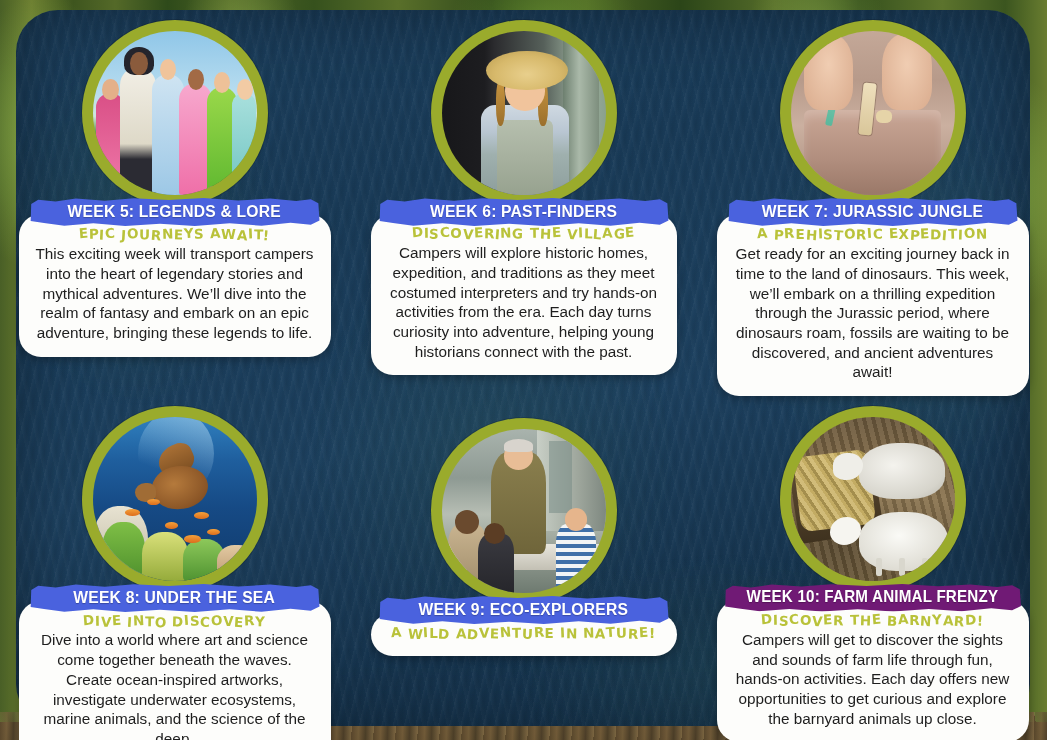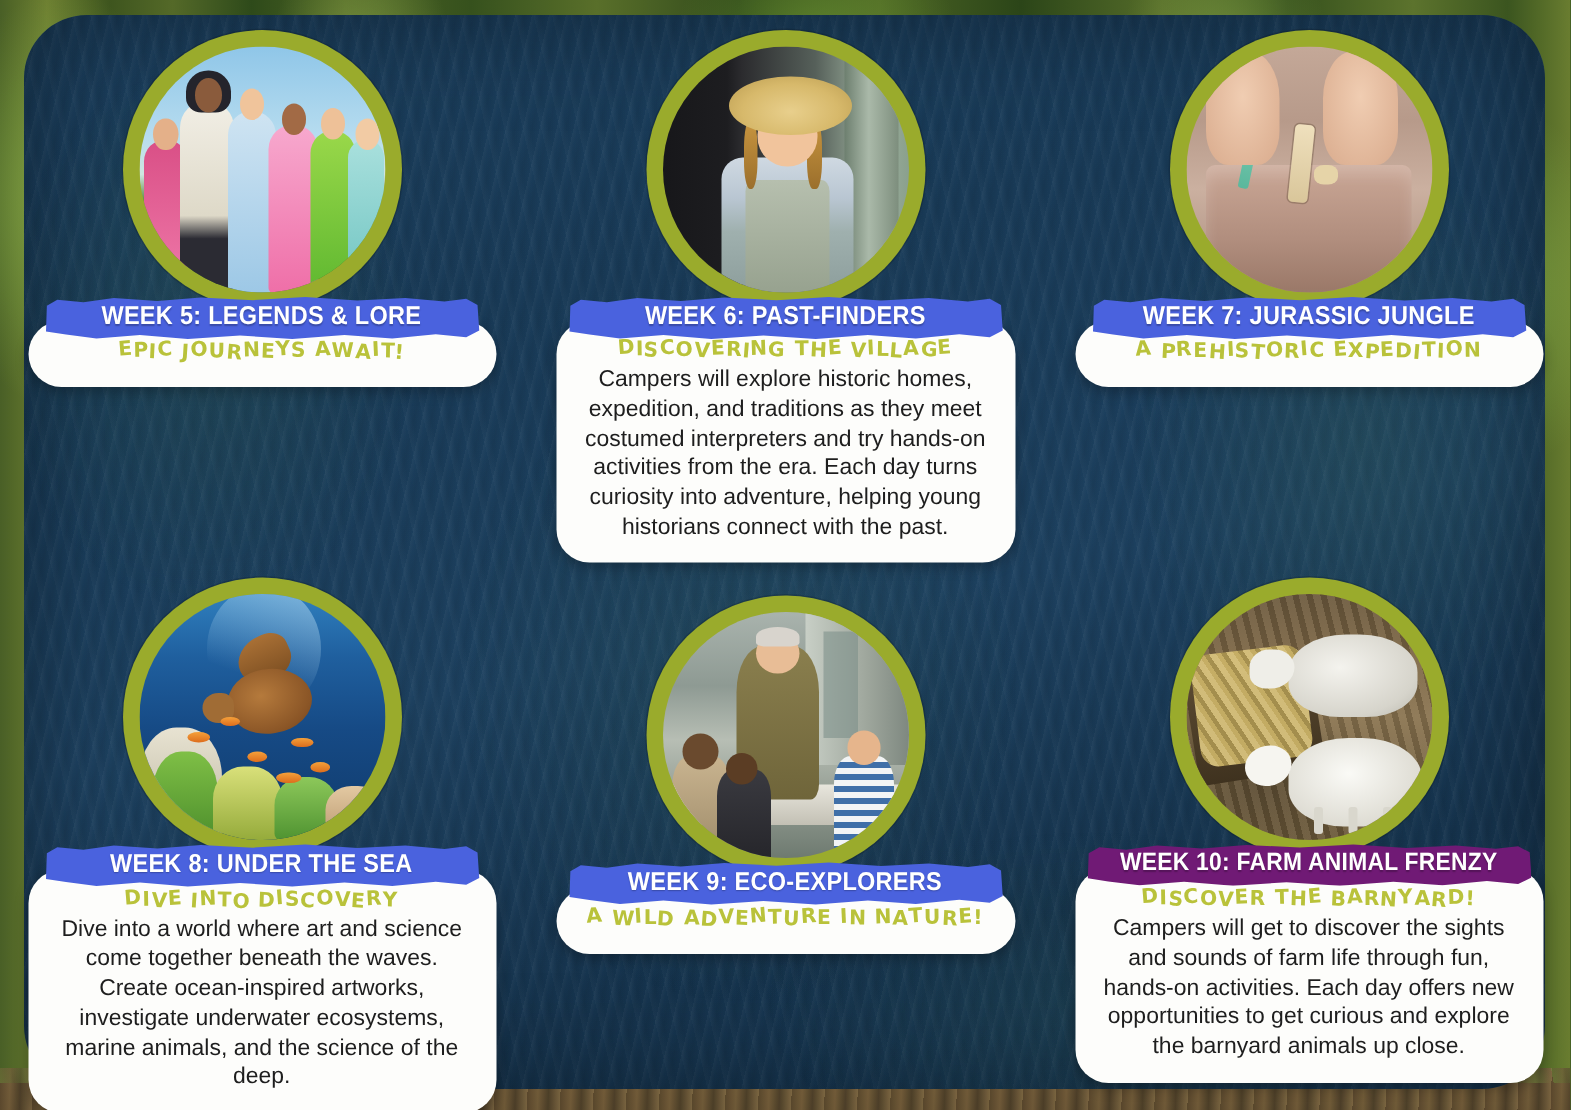--- a/index.html
+++ b/index.html
@@ -489,20 +489,21 @@
           </div>
         </div>
       </div>
       <div class="banner" style="background: rgb(74, 98, 222);">
         <span class="title-text">WEEK 5: LEGENDS &amp; LORE</span>
       </div>
       <div class="textbox" style="background: rgb(253, 253, 251);">
         <div class="subtitle" style="color: rgb(185, 194, 58);">
           <span><span style="display: inline-block; transform: rotate(-4.5deg) translateY(-1.25px);">E</span><span style="display: inline-block; transform: rotate(-0.9deg) translateY(-0.25px);">P</span><span style="display: inline-block; transform: rotate(2.7deg) translateY(0.75px);">I</span><span style="display: inline-block; transform: rotate(-3.6deg) translateY(-1px);">C</span><span style="display: inline-block; transform: rotate(0deg) translateY(0px);">&nbsp;</span><span style="display: inline-block; transform: rotate(3.6deg) translateY(1px);">J</span><span style="display: inline-block; transform: rotate(-2.7deg) translateY(-0.75px);">O</span><span style="display: inline-block; transform: rotate(0.9deg) translateY(0.25px);">U</span><span style="display: inline-block; transform: rotate(4.5deg) translateY(1.25px);">R</span><span style="display: inline-block; transform: rotate(-1.8deg) translateY(-0.5px);">N</span><span style="display: inline-block; transform: rotate(1.8deg) translateY(0.5px);">E</span><span style="display: inline-block; transform: rotate(-4.5deg) translateY(-1.25px);">Y</span><span style="display: inline-block; transform: rotate(-0.9deg) translateY(-0.25px);">S</span><span style="display: inline-block; transform: rotate(2.7deg) translateY(0.75px);">&nbsp;</span><span style="display: inline-block; transform: rotate(-3.6deg) translateY(-1px);">A</span><span style="display: inline-block; transform: rotate(0deg) translateY(0px);">W</span><span style="display: inline-block; transform: rotate(3.6deg) translateY(1px);">A</span><span style="display: inline-block; transform: rotate(-2.7deg) translateY(-0.75px);">I</span><span style="display: inline-block; transform: rotate(0.9deg) translateY(0.25px);">T</span><span style="display: inline-block; transform: rotate(4.5deg) translateY(1.25px);">!</span></span>
         </div>
+        <div class="body-text" style="color: rgb(30, 30, 30);">This exciting week will transport campers into the heart of legendary stories and mythical adventures. We’ll dive into the realm of fantasy and embark on an epic adventure, bringing these legends to life.</div>
       </div>
     </div>
 
     <div class="week-card c2">
       <div class="photo-ring" style="background: rgb(154, 171, 44);">
         <div class="photo-inner">
           <div class="scene scene-village">
             <div class="door-frame"></div>
             <div class="body"></div>
             <div class="apron"></div>
@@ -537,20 +538,21 @@
           </div>
         </div>
       </div>
       <div class="banner" style="background: rgb(74, 98, 222);">
         <span class="title-text">WEEK 7: JURASSIC JUNGLE</span>
       </div>
       <div class="textbox" style="background: rgb(253, 253, 251);">
         <div class="subtitle" style="color: rgb(185, 194, 58);">
           <span><span style="display: inline-block; transform: rotate(-4.5deg) translateY(-1.25px);">A</span><span style="display: inline-block; transform: rotate(-0.9deg) translateY(-0.25px);">&nbsp;</span><span style="display: inline-block; transform: rotate(2.7deg) translateY(0.75px);">P</span><span style="display: inline-block; transform: rotate(-3.6deg) translateY(-1px);">R</span><span style="display: inline-block; transform: rotate(0deg) translateY(0px);">E</span><span style="display: inline-block; transform: rotate(3.6deg) translateY(1px);">H</span><span style="display: inline-block; transform: rotate(-2.7deg) translateY(-0.75px);">I</span><span style="display: inline-block; transform: rotate(0.9deg) translateY(0.25px);">S</span><span style="display: inline-block; transform: rotate(4.5deg) translateY(1.25px);">T</span><span style="display: inline-block; transform: rotate(-1.8deg) translateY(-0.5px);">O</span><span style="display: inline-block; transform: rotate(1.8deg) translateY(0.5px);">R</span><span style="display: inline-block; transform: rotate(-4.5deg) translateY(-1.25px);">I</span><span style="display: inline-block; transform: rotate(-0.9deg) translateY(-0.25px);">C</span><span style="display: inline-block; transform: rotate(2.7deg) translateY(0.75px);">&nbsp;</span><span style="display: inline-block; transform: rotate(-3.6deg) translateY(-1px);">E</span><span style="display: inline-block; transform: rotate(0deg) translateY(0px);">X</span><span style="display: inline-block; transform: rotate(3.6deg) translateY(1px);">P</span><span style="display: inline-block; transform: rotate(-2.7deg) translateY(-0.75px);">E</span><span style="display: inline-block; transform: rotate(0.9deg) translateY(0.25px);">D</span><span style="display: inline-block; transform: rotate(4.5deg) translateY(1.25px);">I</span><span style="display: inline-block; transform: rotate(-1.8deg) translateY(-0.5px);">T</span><span style="display: inline-block; transform: rotate(1.8deg) translateY(0.5px);">I</span><span style="display: inline-block; transform: rotate(-4.5deg) translateY(-1.25px);">O</span><span style="display: inline-block; transform: rotate(-0.9deg) translateY(-0.25px);">N</span></span>
         </div>
+        <div class="body-text" style="color: rgb(30, 30, 30);">Get ready for an exciting journey back in time to the land of dinosaurs. This week, we’ll embark on a thrilling expedition through the Jurassic period, where dinosaurs roam, fossils are waiting to be discovered, and ancient adventures await!</div>
       </div>
     </div>
 
     <div class="week-card c4">
       <div class="photo-ring" style="background: rgb(154, 171, 44);">
         <div class="photo-inner">
           <div class="scene scene-sea">
             <div class="sunbeam"></div>
             <div class="flipper"></div>
             <div class="turtle-shell"></div>

